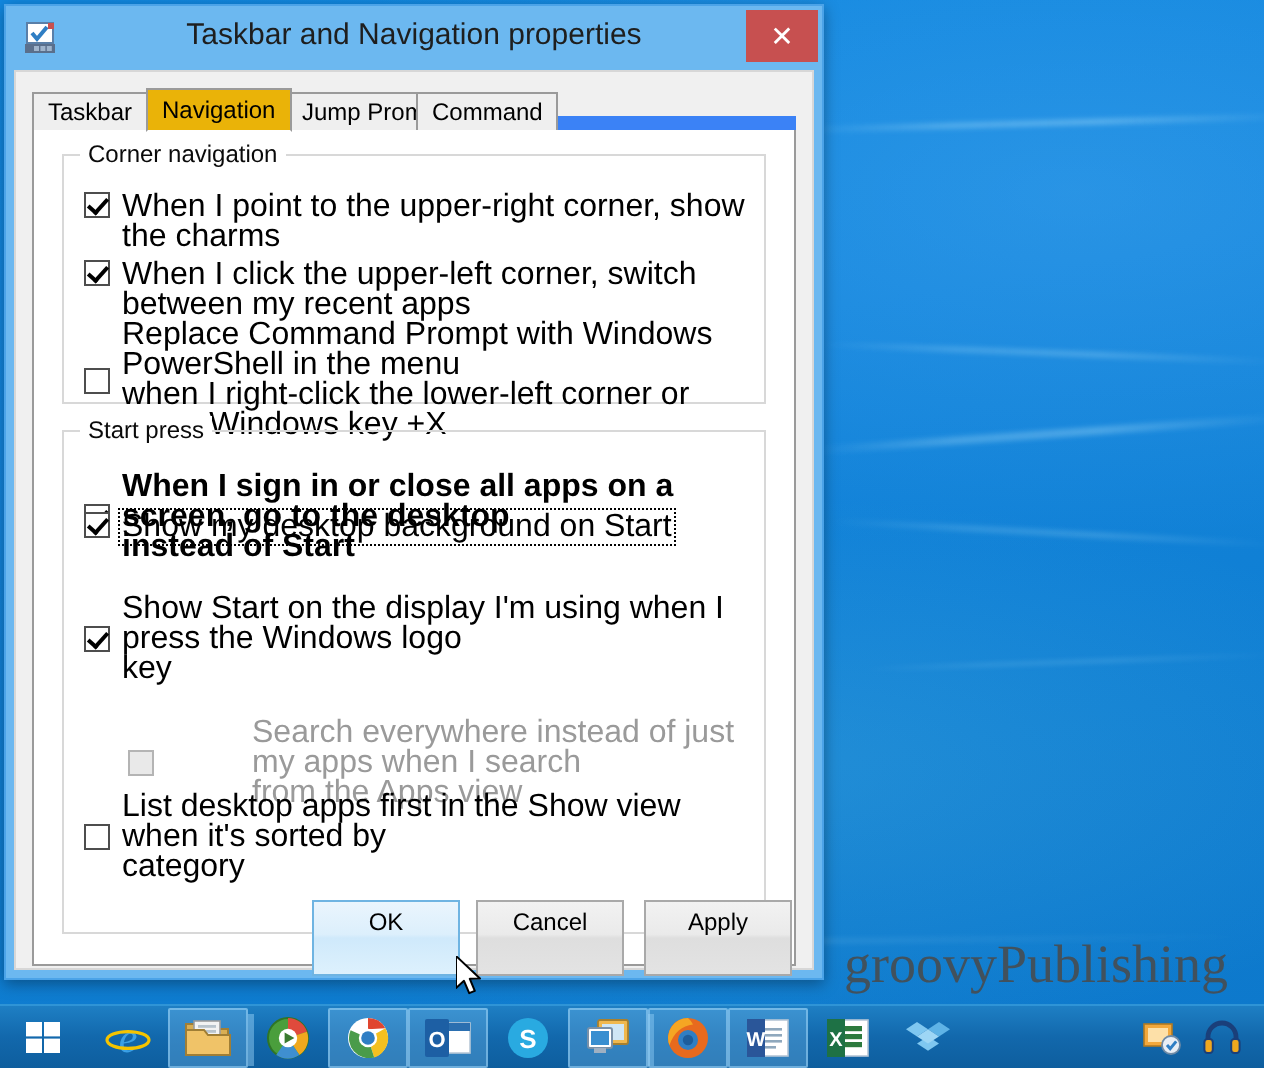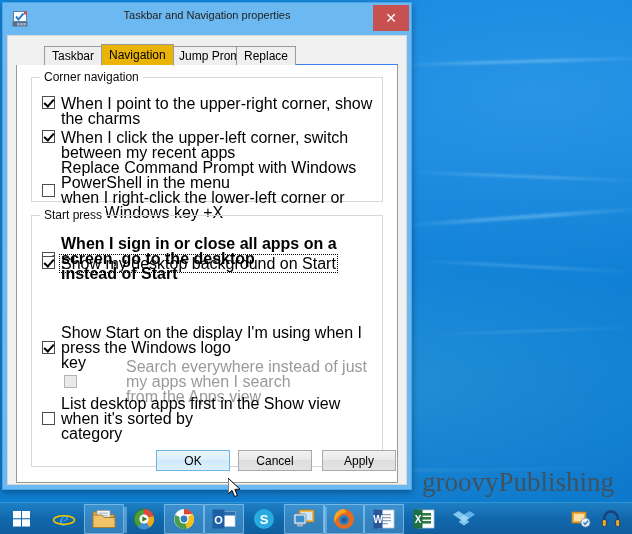--- a/index.html
+++ b/index.html
@@ -59,21 +59,21 @@
     background: #6cb8f0;
   }
   #title-icon {
     position: absolute; left: 9px; top: 7px;
     width: 18px; height: 18px;
   }
   #title-text {
     position: absolute;
     left: 0; right: 0; top: 6px;
     text-align: center;
-    font-size: 11px;
+    font-size: 15px;
     color: #1e1e1e;
   }
   #close-btn {
     position: absolute;
     right: 2px; top: 2px;
     width: 36px; height: 26px;
     background: #c75050;
     color: #fff;
     font-size: 14px;
     line-height: 26px;
@@ -86,22 +86,21 @@
     left: 4px; right: 4px; top: 32px; bottom: 4px;
     background: #f0f0f0;
     border: 1px solid #d7d7d7;
   }
 
   
   #tabstrip {
     position: absolute;
     left: 8px; top: 8px; right: 8px;
     height: 21px;
-    border-bottom: 1px solid #3b82f6;
-    margin-left: 28px;
+    border-bottom: 7px solid #3b82f6;
   }
   .tab {
     position: absolute;
     top: 2px;
     height: 19px;
     padding: 0 7px;
     font-size: 12px;
     line-height: 19px;
     color: #000;
     background: #efefef;
@@ -188,37 +187,37 @@
     outline-offset: 1px;
   }
 
   
   #cn-row-0 { top: 18px; }
   #cn-row-1 { top: 52px; justify-content: center; }
   #cn-row-2 { top: 82px; }
   
   #ss-row-0 { top: 20px; font-weight: bold; }
   #ss-row-1 { top: 40px; }
-  #ss-row-2 { top: 81px; margin-top: 28px; }
+  #ss-row-2 { top: 81px; }
   #ss-row-3 { top: 118px; }
   #ss-row-4 { top: 143px; left: 32px; }
   #ss-row-5 { top: 180px; }
 
   .cbox.mid { align-self: center; }
 
   
   #buttonbar {
     position: absolute;
     left: 8px; right: 8px; bottom: 8px;
     height: 26px;
   }
   .dlgbtn {
     position: absolute;
     top: 0;
-    width: 74px; height: 21px;
+    width: 74px; height: 38px;
     font-size: 12px;
     line-height: 21px;
     text-align: center;
     background: linear-gradient(180deg,#f2f2f2 0%, #eaeaea 45%, #dedede 50%, #e3e3e3 100%);
     border: 1px solid #a9a9a9;
     color: #000;
     cursor: default;
   }
   .dlgbtn.default {
     background: linear-gradient(180deg,#eaf5fd 0%, #dceffc 45%, #cfe9fb 50%, #ddf1fd 100%);
@@ -309,21 +308,21 @@
       <div id="title-text">Taskbar and Navigation properties</div>
       <div id="close-btn">✕</div>
     </div>
 
     <div id="dialog-body">
 
       <div id="tabstrip">
         <div class="tab" style="left:0px;">Taskbar</div>
         <div class="tab selected" style="left:57px;">Navigation</div>
         <div class="tab" style="left:127px;">Jump Prompt</div>
-        <div class="tab" style="left:192px;">Replace</div>
+        <div class="tab" style="left:192px;">Command</div>
       </div>
 
       <div id="tab-panel">
 
         <fieldset id="group-corner" class="groupbox">
           <div class="legend">Corner navigation</div>
 
           <div class="checkrow" id="cn-row-0">
             <span class="cbox checked"></span>
             <span class="clabel">When I point to the upper-right corner, show the charms</span>

